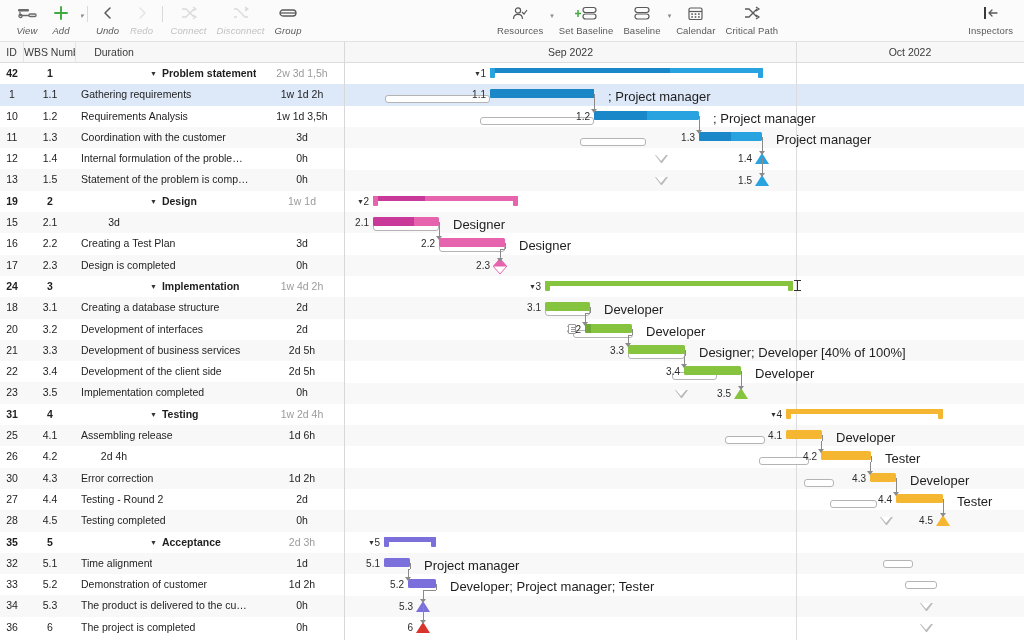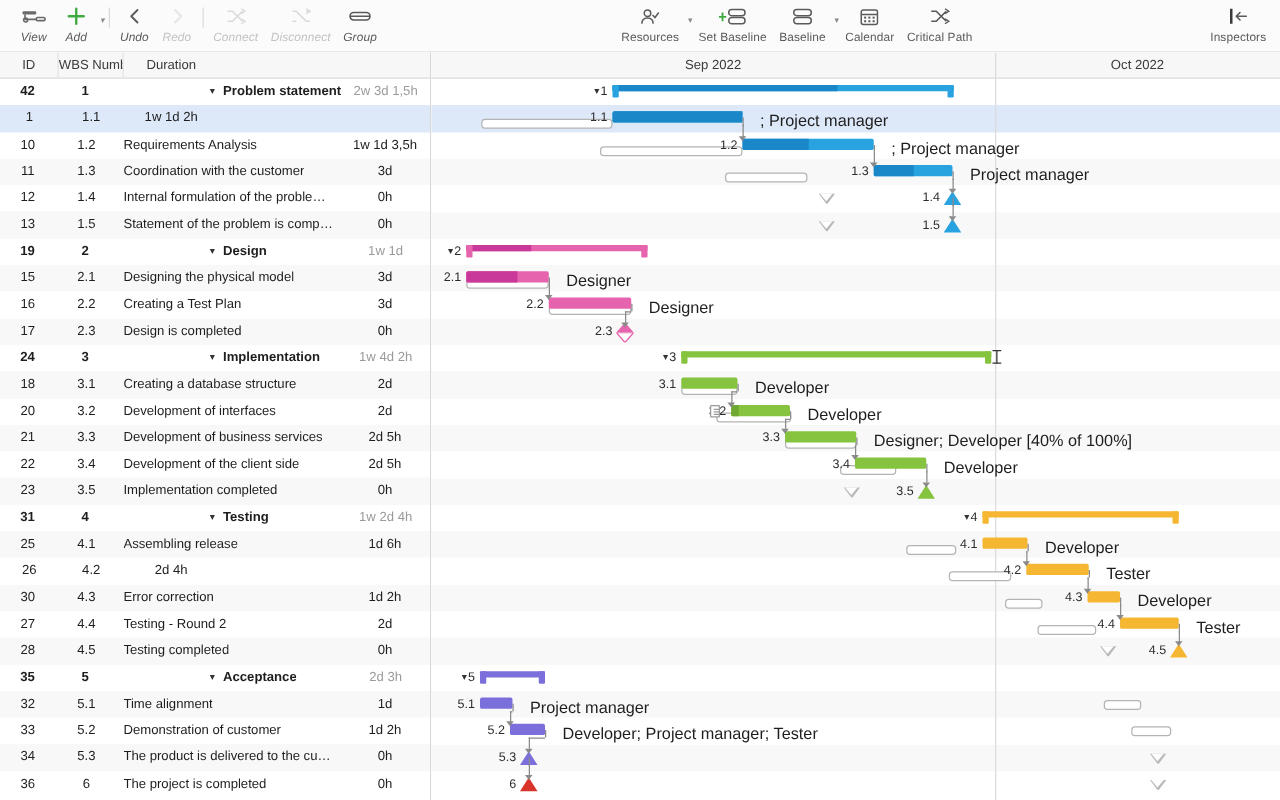--- a/index.html
+++ b/index.html
@@ -39,21 +39,21 @@
   }
   #grid-head {
     display: flex; height: 21px; background: #f7f7f7;
     border-bottom: 1px solid #dcdcdc; align-items: center;
   }
   .hcell {
     font-size: 10.5px; color: #3a3a3a; text-align: center;
     border-right: 1px solid #e4e4e4; height: 21px; line-height: 21px;
     overflow: hidden; white-space: nowrap;
   }
-  .c-id   { width: 47px;  }
+  .c-id   { width: 24px;  }
   .c-wbs  { width: 52px;  }
   .c-title{ width: 188px; }
   .c-dur  { width: 76px;  border-right: none; }
 
   .row { display: flex; height: 21.3px; align-items: center; }
   .row.alt { background: #f8f8f8; }
   .row.sel { background: #dde9f9; }
   .row .cell { font-size: 10.5px; color: #1e1e1e; height: 21.3px; line-height: 21.3px; overflow: hidden; white-space: nowrap; }
   .cell.c-id, .cell.c-wbs { text-align: center; }
   .cell.c-dur { text-align: center; }
@@ -321,20 +321,23 @@
           <div class="cell c-wbs">1</div>
           <div class="cell c-title ind-0" style="padding-left: 74px;">
             <span class="twisty">▼</span>
             <span class="ttxt">Problem statement</span>
           </div>
           <div class="cell c-dur">2w 3d 1,5h</div>
         </div>
         <div class="row sel">
           <div class="cell c-id">1</div>
           <div class="cell c-wbs">1.1</div>
+          <div class="cell c-title ind-1">
+            <span class="ttxt">Gathering requirements</span>
+          </div>
           <div class="cell c-dur">1w 1d 2h</div>
         </div>
         <div class="row">
           <div class="cell c-id">10</div>
           <div class="cell c-wbs">1.2</div>
           <div class="cell c-title ind-1">
             <span class="ttxt">Requirements Analysis</span>
           </div>
           <div class="cell c-dur">1w 1d 3,5h</div>
         </div>
@@ -367,23 +370,20 @@
           <div class="cell c-wbs">2</div>
           <div class="cell c-title ind-0" style="padding-left: 74px;">
             <span class="twisty">▼</span>
             <span class="ttxt">Design</span>
           </div>
           <div class="cell c-dur">1w 1d</div>
         </div>
         <div class="row alt">
           <div class="cell c-id">15</div>
           <div class="cell c-wbs">2.1</div>
-          <div class="cell c-title ind-1">
-            <span class="ttxt">Designing the physical model</span>
-          </div>
           <div class="cell c-dur">3d</div>
         </div>
         <div class="row">
           <div class="cell c-id">16</div>
           <div class="cell c-wbs">2.2</div>
           <div class="cell c-title ind-1">
             <span class="ttxt">Creating a Test Plan</span>
           </div>
           <div class="cell c-dur">3d</div>
         </div>

